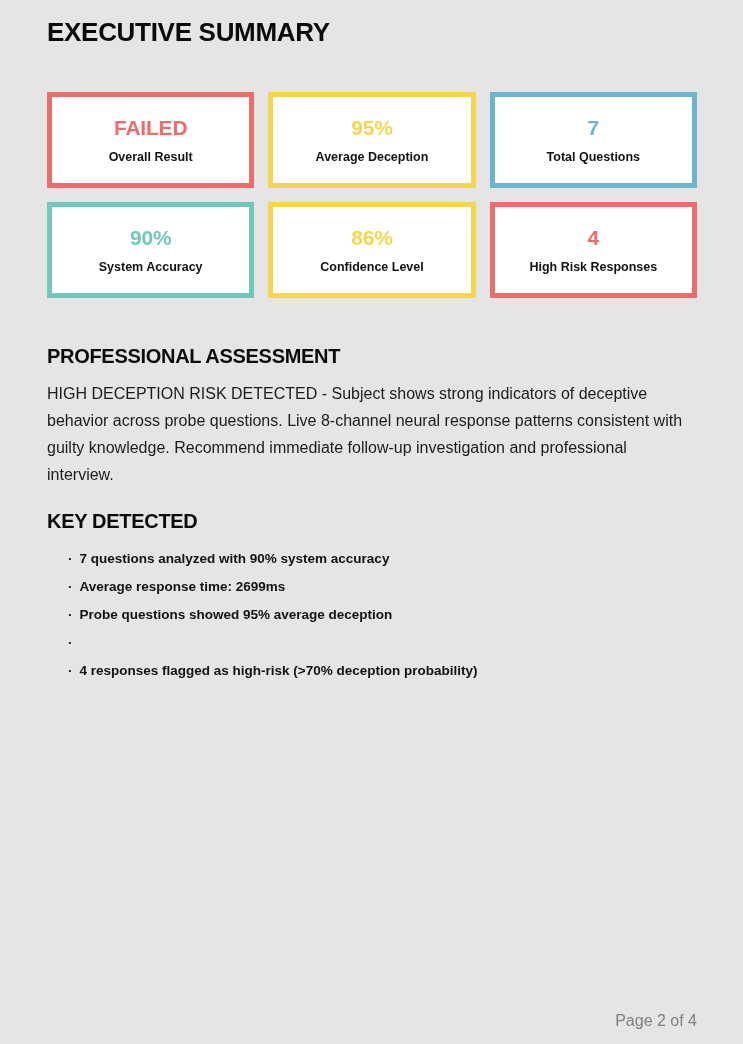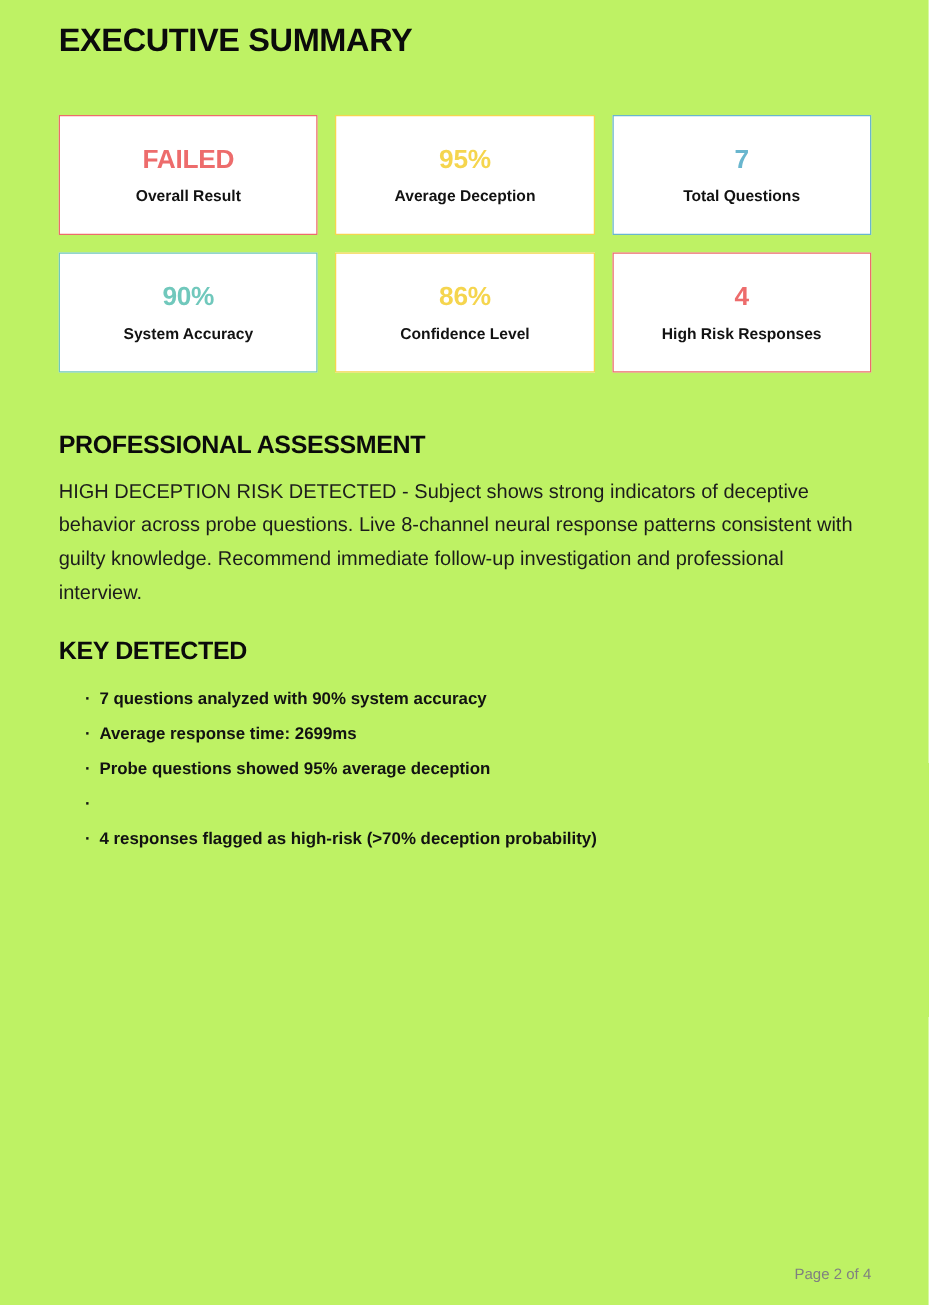--- a/index.html
+++ b/index.html
@@ -1,21 +1,21 @@
 <!DOCTYPE html>
 <html><head>
 <meta charset="utf-8">
 <style>
   * { margin: 0; padding: 0; box-sizing: border-box; }
   html, body { background: #ffffff; }
   .page {
     position: relative;
     width: 743px;
     height: 1044px;
-    background: #bef264;
+    background: #e5e5e5;
     font-family: "Liberation Sans", sans-serif;
     color: #111111;
     overflow: hidden;
     margin: 0 auto;
   }
   .content { padding: 0 46px 0 47px; }
   .doc-title {
     padding-top: 19px;
     font-size: 26px;
     font-weight: 700;
@@ -24,21 +24,21 @@
     color: #0b0b0b;
   }
   .cards {
     margin-top: 47px;
     display: grid;
     grid-template-columns: repeat(3, 1fr);
     gap: 14px;
   }
   .stat-card {
     height: 96px;
-    border: 1px solid #c2410c;
+    border: 5px solid #c2410c;
     background: #ffffff;
     display: flex;
     flex-direction: column;
     align-items: center;
     justify-content: center;
   }
   .stat-value {
     font-size: 21px;
     font-weight: 700;
     line-height: 1;
@@ -82,21 +82,21 @@
     align-items: baseline;
   }
   .bullet-dot {
     font-weight: 700;
     margin-right: 7px;
   }
   .page-footer {
     position: absolute;
     top: 1012px;
     right: 46px;
-    font-size: 12px;
+    font-size: 16px;
     color: #808080;
   }
 </style>
 </head>
 <body>
 
 <div class="page">
   <div class="content">
 
     <h1 class="doc-title">EXECUTIVE SUMMARY</h1>

